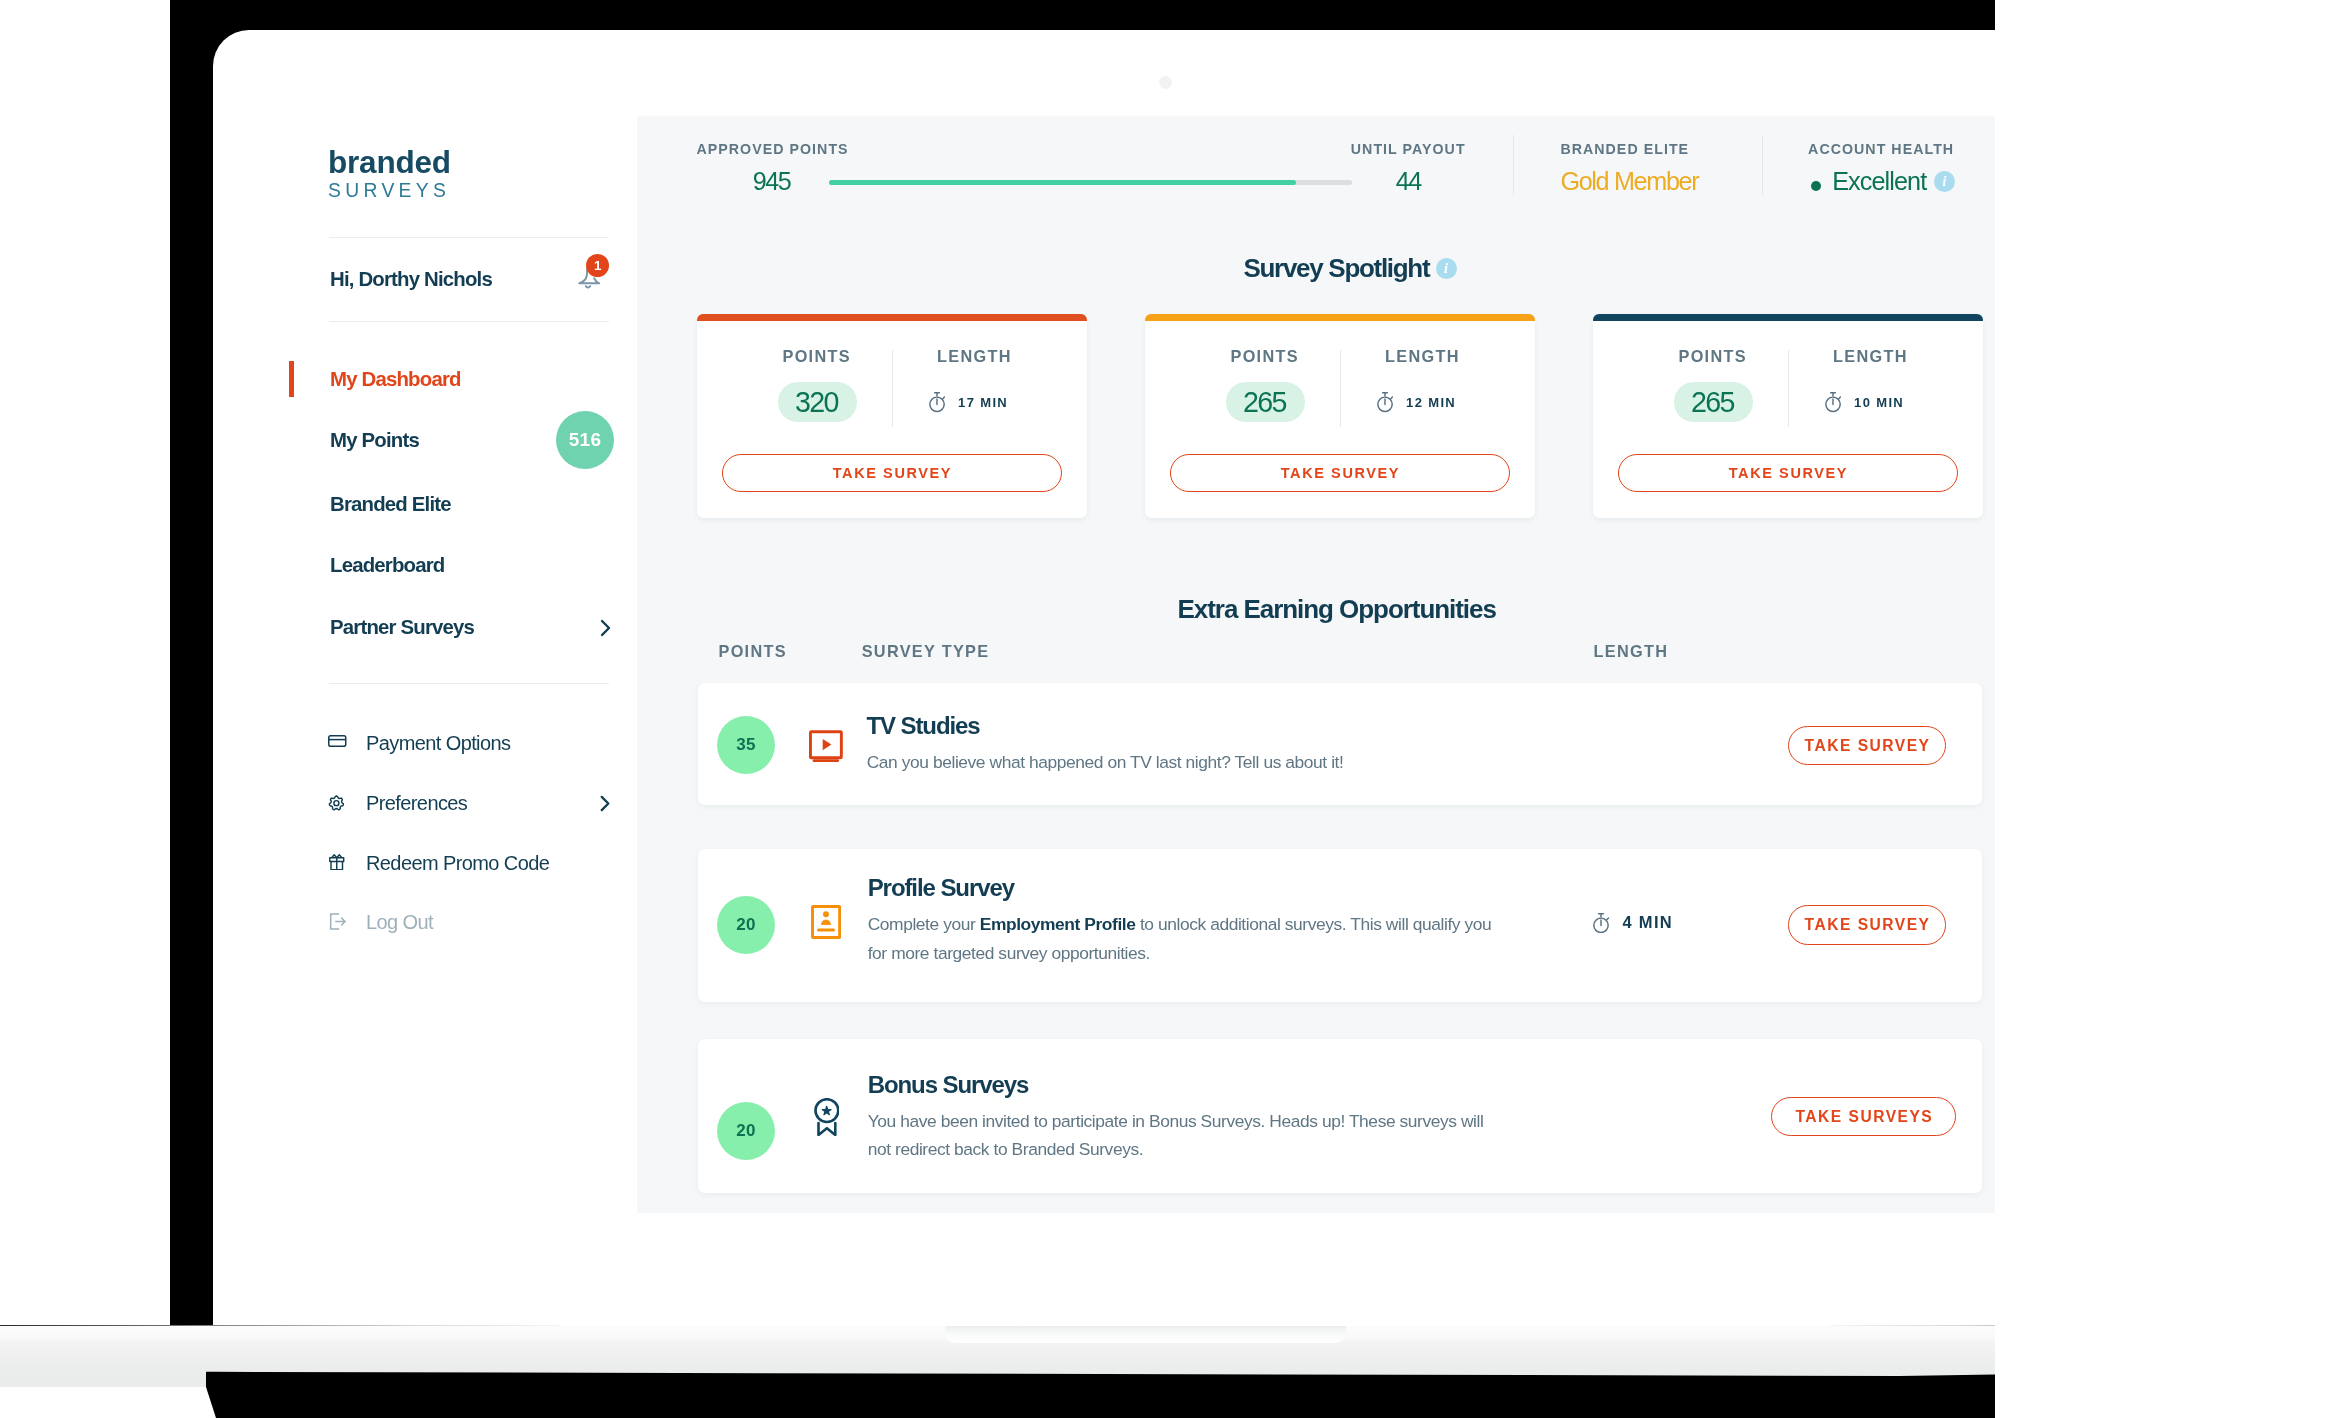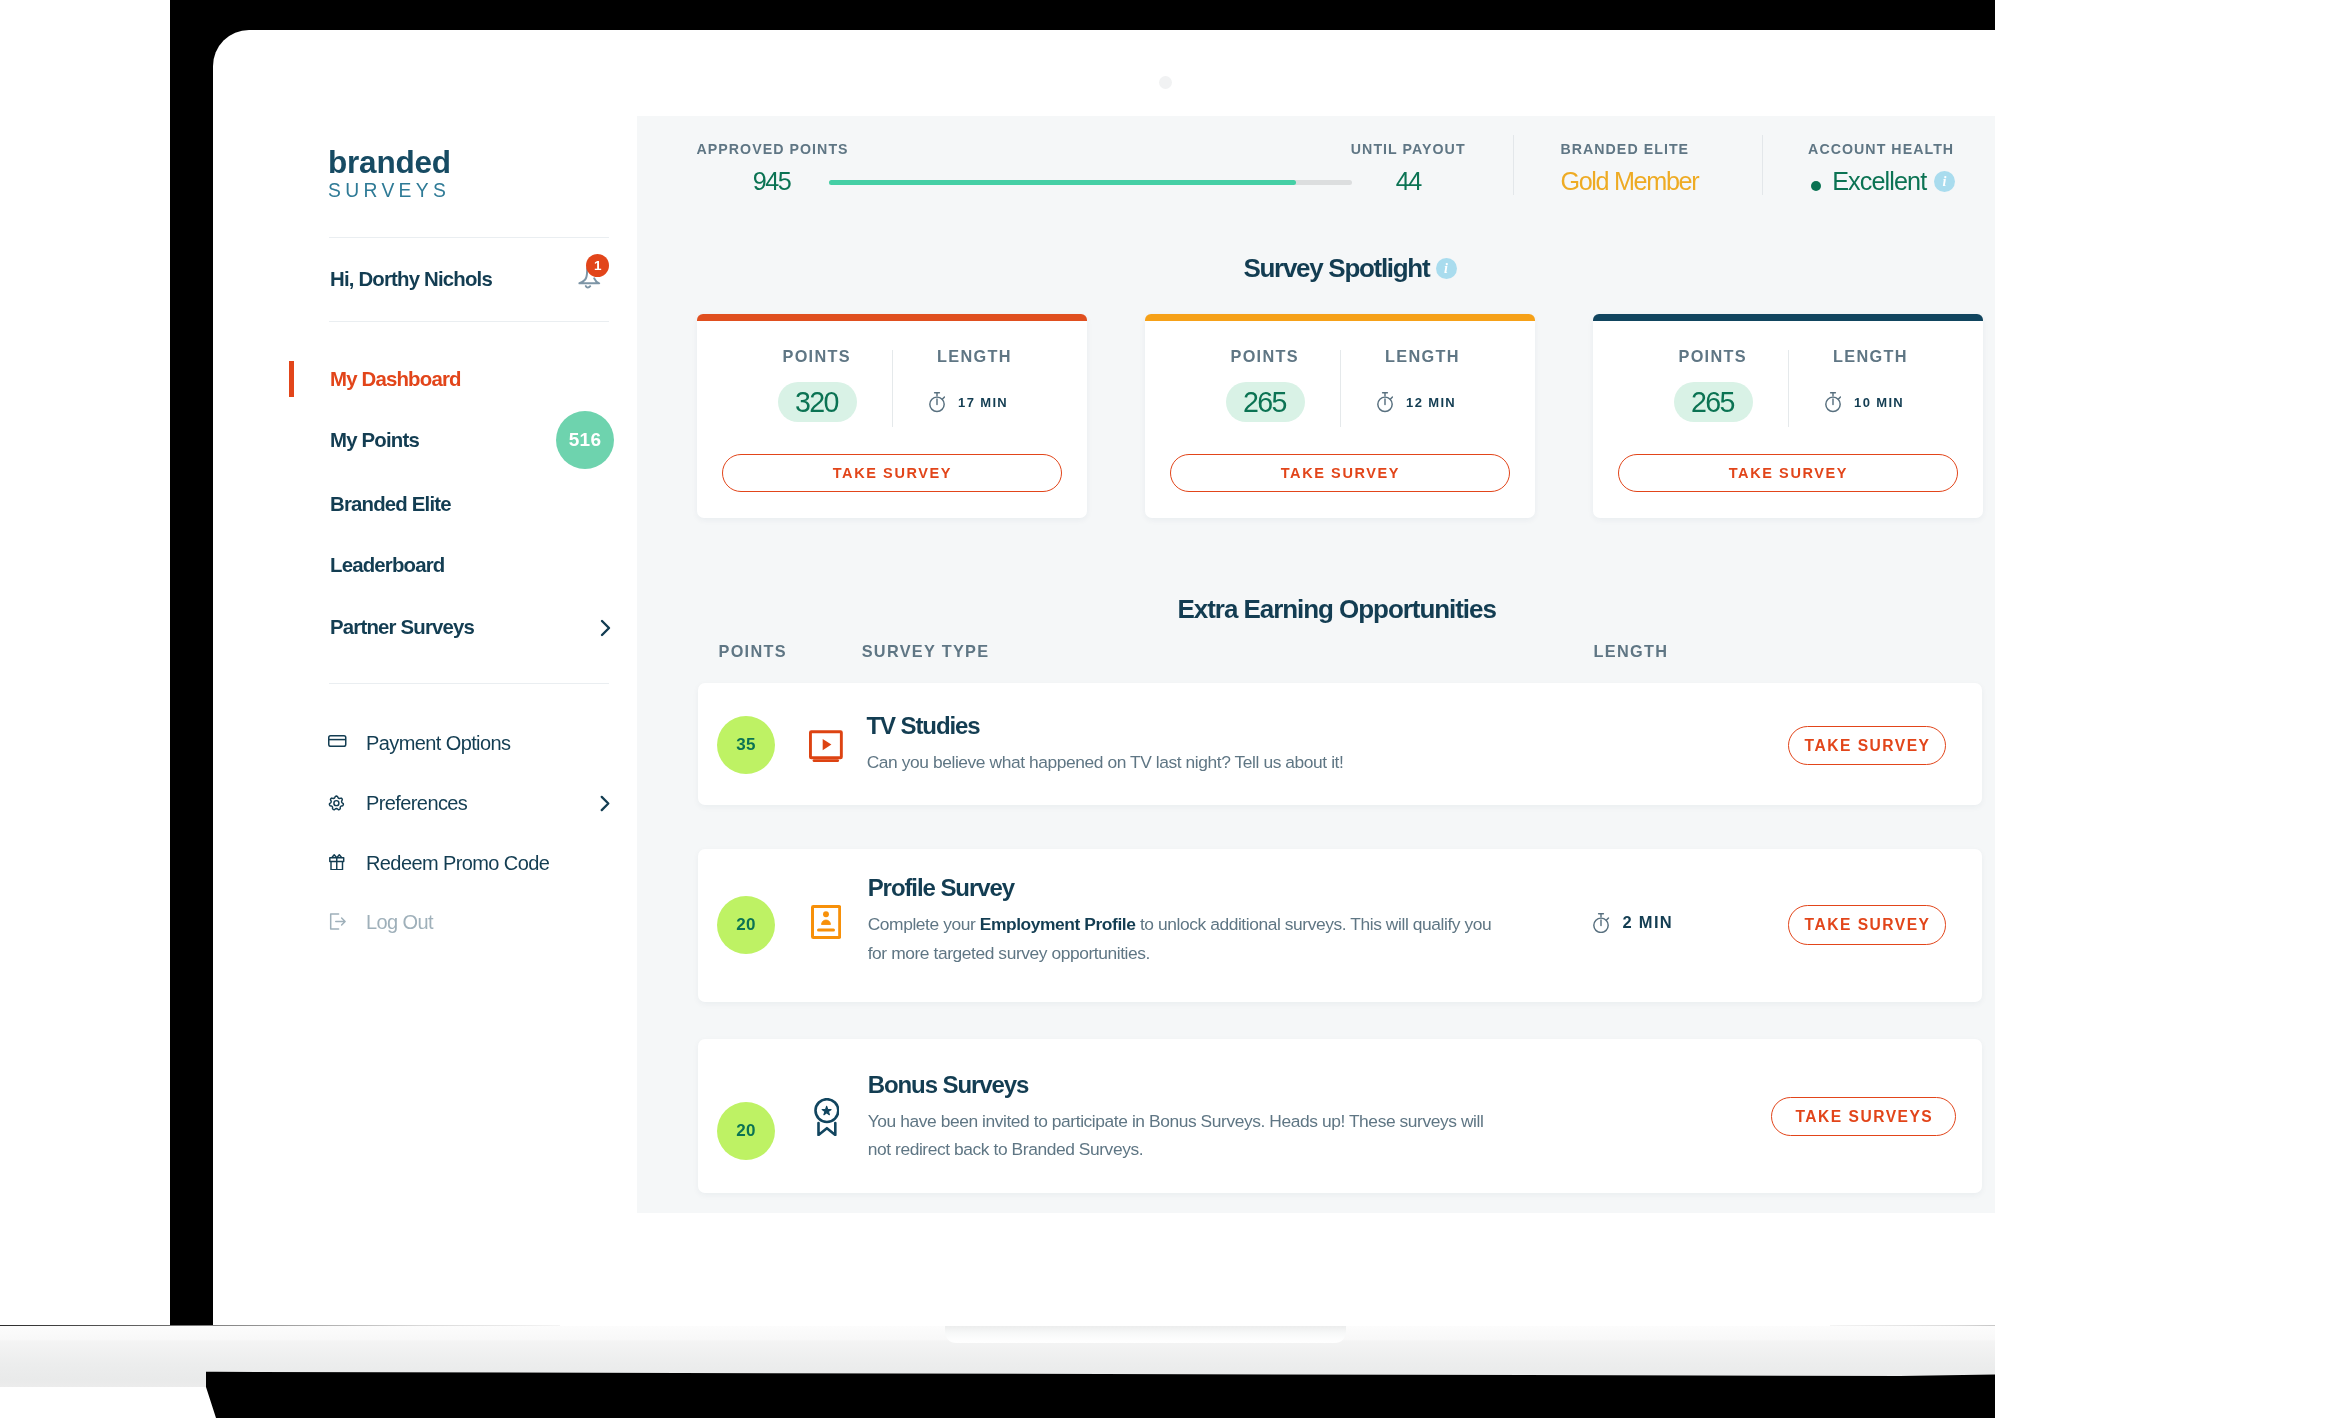--- a/index.html
+++ b/index.html
@@ -89,21 +89,21 @@
   .cta{position:absolute;left:24.6px;top:140.2px;width:340px;height:38px;border:1.9px solid #e2451a;
         border-radius:19px;color:#e2451a;font-size:14.5px;font-weight:bold;letter-spacing:1.6px;
         display:flex;align-items:center;justify-content:center;background:#fff;box-sizing:border-box;
         padding-left:1.6px;}
 
   
   .col-head{position:absolute;font-size:16.3px;font-weight:bold;color:#5f7684;letter-spacing:1.3px;
             line-height:17px;}
   .row{position:absolute;left:60.8px;width:1284px;background:#fff;border-radius:7px;
        box-shadow:0 2px 6px rgba(18,60,82,0.05);}
-  .row-pts{position:absolute;left:19.1px;width:58px;height:58px;border-radius:50%;background:#bef264;
+  .row-pts{position:absolute;left:19.1px;width:58px;height:58px;border-radius:50%;background:#86efac;
        display:flex;align-items:center;justify-content:center;font-size:17px;font-weight:bold;
        color:#0b7353;letter-spacing:0.1px;}
   .row-icon{position:absolute;left:111.8px;width:34px;height:34px;}
   .row-name{position:absolute;left:168.6px;font-size:24px;font-weight:bold;color:#133d52;
        letter-spacing:-1.08px;line-height:21px;}
   .row-desc{position:absolute;left:168.9px;font-size:17.4px;color:#5f7684;line-height:28.5px;
        letter-spacing:-0.42px;}
   .row-desc b{color:#133d52;font-weight:bold;}
   .row-len{position:absolute;display:flex;align-items:center;}
   .row-len .t{font-size:16.5px;font-weight:bold;color:#133d52;letter-spacing:1.35px;margin-left:12.7px;line-height:17px;}
@@ -311,21 +311,21 @@
         <div class="row-name" style="left:169.9px;top:28px">Profile Survey</div>
         <div class="row-desc" style="left:169.9px;top:61.1px;width:630px"><span>Complete your </span><b>Employment Profile</b><span> to unlock additional surveys. This will qualify you for more targeted survey opportunities.</span></div>
         <div class="row-len" style="left:895.5px;top:63.7px">
           <svg width="16.4" height="20.3" viewBox="0 0 16.4 20.3">
             <circle cx="8" cy="12.3" r="7.2" stroke="#58707f" stroke-width="1.45" fill="none"></circle>
             <path d="M5.6 0.75 H10.4" stroke="#58707f" stroke-width="1.45" stroke-linecap="round"></path>
             <path d="M8 0.9 V4.5" stroke="#58707f" stroke-width="1.45"></path>
             <path d="M13.3 7.2 L15.5 4.9" stroke="#58707f" stroke-width="1.45" stroke-linecap="round"></path>
             <path d="M8 7.0 V12.5" stroke="#58707f" stroke-width="1.45" stroke-linecap="round"></path>
           </svg>
-          <span class="t">2 MIN</span>
+          <span class="t">4 MIN</span>
         </div>
         <div class="row-cta" style="left:1089.9px;top:56.2px;width:158.2px">TAKE SURVEY</div>
       </div>
 
       <div class="row" style="top:922.9px;height:154px">
         <div class="row-pts" style="top:62.7px">20</div>
         <svg class="row-icon" style="left:115.8px;top:58.7px;width:25.8px;height:38.2px" viewBox="0 0 25.8 38.2">
           <circle cx="12.9" cy="12.6" r="11.4" stroke="#11455f" stroke-width="2.6" fill="none"></circle>
           <path d="M 12.65 8.20 L 13.71 11.45 L 17.12 11.45 L 14.36 13.45 L 15.41 16.70 L 12.65 14.70 L 9.89 16.70 L 10.94 13.45 L 8.18 11.45 L 11.59 11.45 Z" fill="#11455f" stroke="#11455f" stroke-width="1.1" stroke-linejoin="round"></path>
           <path d="M4.5 25.0 V37.0 L12.9 30.2 L21.3 37.0 V25.0" stroke="#11455f" stroke-width="2.6" fill="none" stroke-linejoin="round" stroke-linecap="round"></path>

